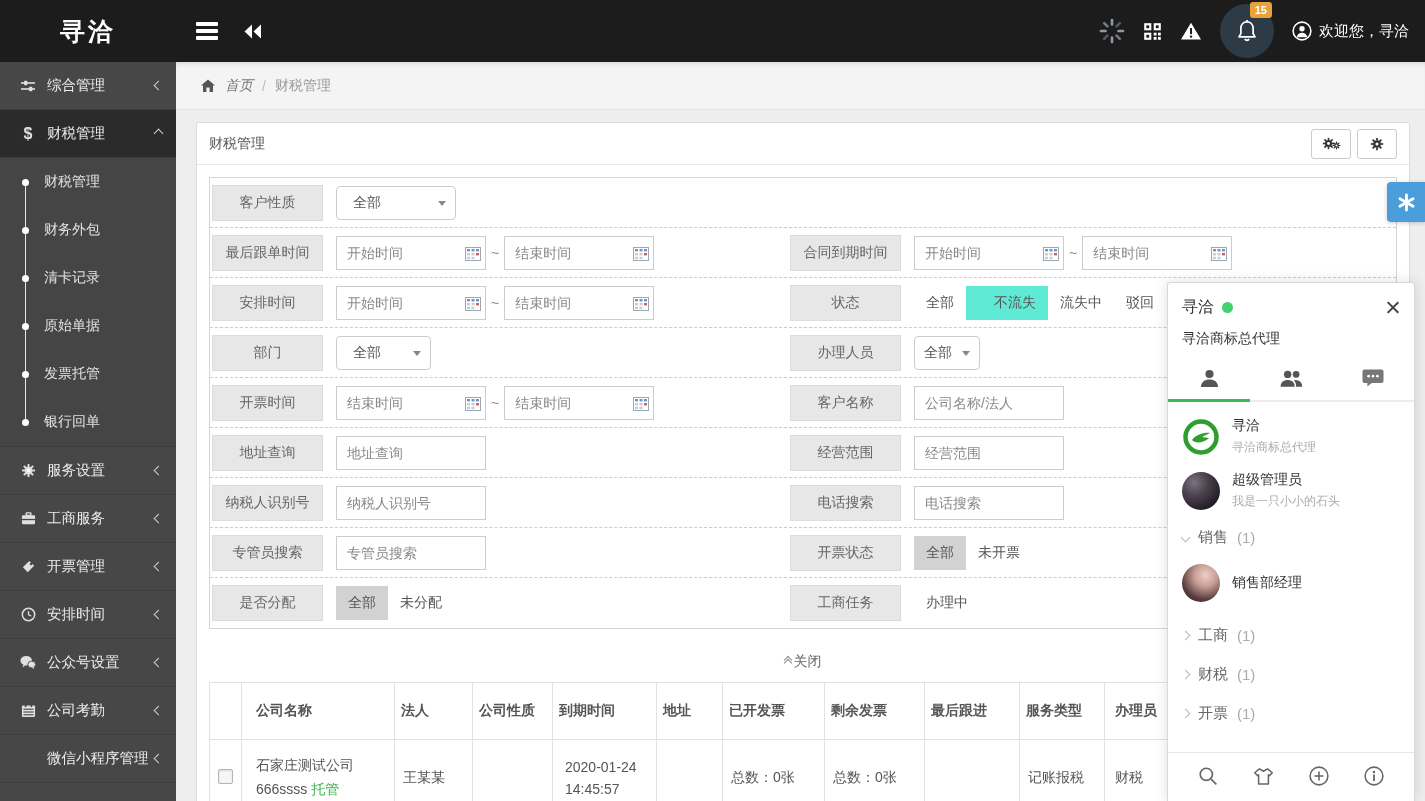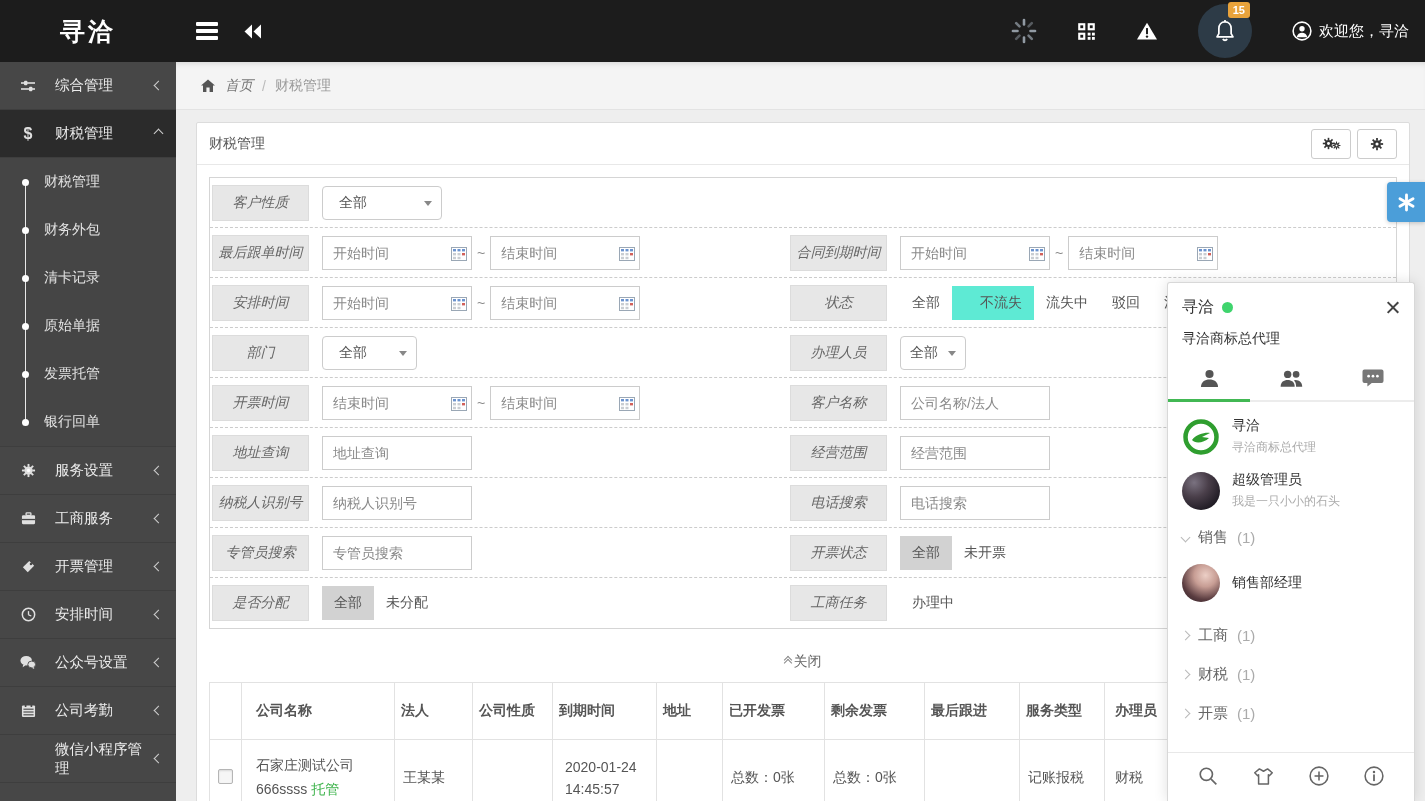--- a/index.html
+++ b/index.html
@@ -5,30 +5,30 @@
   * { box-sizing:border-box; margin:0; padding:0; }
   html,body { width:1425px; height:801px; overflow:hidden; }
   body { font-family:"Liberation Sans","DejaVu Sans",sans-serif; background:#eeeeee; position:relative; color:#555; }
 
   
   .topbar { position:absolute; top:0; left:0; right:0; height:62px; background:#1c1c1c; display:flex; align-items:center; z-index:50; }
   .logo-area { width:176px; text-align:center; color:#fff; font-size:25px; font-weight:bold; letter-spacing:3px; }
   .tb-left { display:flex; align-items:center; gap:26px; margin-left:20px; }
   .hamburger { display:inline-block; cursor:pointer; }
   .hamburger i { display:block; width:22px; height:4px; background:#fff; border-radius:1px; margin:3px 0; }
-  .tb-right { margin-left:auto; display:flex; align-items:center; gap:40px; padding-right:16px; }
+  .tb-right { margin-left:auto; display:flex; align-items:center; gap:18px; padding-right:16px; }
   .bell-wrap { width:54px; height:54px; border-radius:50%; background:#2d3b47; display:flex; align-items:center; justify-content:center; position:relative; cursor:pointer; }
   .badge { position:absolute; top:-2px; right:2px; background:#e9a33b; color:#fff; font-size:11px; font-weight:bold; padding:2px 5px; border-radius:3px; }
   .welcome { display:flex; align-items:center; gap:7px; color:#fff; font-size:15px; cursor:pointer; }
 
   
   .sidebar { position:absolute; top:62px; left:0; width:176px; bottom:0; background:#474747; z-index:40; }
   .side-item { height:48px; display:flex; align-items:center; padding:0 14px 0 16px; color:#ececec; font-size:14.5px; border-bottom:1px solid #3e3e3e; cursor:pointer; }
   .side-item .s-icon { width:24px; display:flex; justify-content:center; color:#e0e0e0; }
-  .side-item .s-label { flex:1; margin-left:15px; }
+  .side-item .s-label { flex:1; margin-left:7px; }
   .side-item.active { background:#2b2b2b; }
   .chev { display:inline-block; width:7px; height:7px; border-right:1.6px solid #cfcfcf; border-bottom:1.6px solid #cfcfcf; }
   .chev-left { transform:rotate(135deg); }
   .chev-up { transform:rotate(-135deg); }
   .chev-down { transform:rotate(45deg); }
   .chev-right { transform:rotate(-45deg); }
   .sub-menu { background:#454545; position:relative; border-bottom:1px solid #3e3e3e; }
   .sub-menu .rail { position:absolute; left:25px; top:24px; bottom:24px; width:1px; background:#e8e8e8; }
   .sub-item { height:48px; display:flex; align-items:center; padding-left:44px; color:#e3e3e3; font-size:14px; position:relative; cursor:pointer; }
   .sub-item .dot { position:absolute; left:22px; width:7px; height:7px; border-radius:50%; background:#fff; }
@@ -46,21 +46,21 @@
   .tools { margin-left:auto; display:flex; gap:6px; }
   .tool-btn { width:40px; height:30px; border:1px solid #ccc; border-radius:3px; background:#fff; display:flex; align-items:center; justify-content:center; cursor:pointer; color:#333; }
 
   
   .filterbox { margin:12px; border:1px solid #d5d5d5; }
   .frow { display:flex; align-items:center; height:50px; border-bottom:1px dashed #ccc; padding:0 2px; }
   .frow:last-child { border-bottom:none; }
   .fcol { display:flex; align-items:center; }
   .fcol.lft { width:578px; flex-shrink:0; }
   .fcol.rgt { flex:1; }
-  .flabel { width:97px; height:36px; background:#e7e7e7; border:1px solid #dcdcdc; color:#666; font-size:14px; display:flex; align-items:center; justify-content:center; margin-right:13px; flex-shrink:0;font-style:italic; }
+  .flabel { width:111px; height:36px; background:#e7e7e7; border:1px solid #dcdcdc; color:#666; font-size:14px; display:flex; align-items:center; justify-content:center; margin-right:13px; flex-shrink:0; }
   .fsel { position:relative; height:34px; border:1px solid #ccc; border-radius:4px; background:#fff; display:flex; align-items:center; padding:0 24px 0 16px; font-size:14px; color:#555; cursor:pointer; }
   .fsel .tri { position:absolute; right:9px; top:14px; width:0; height:0; border-left:4px solid transparent; border-right:4px solid transparent; border-top:5px solid #888; }
   .w120 { width:120px; } .w95 { width:95px; } .w66 { width:66px; }
   .fdate,.ftext { position:relative; width:150px; height:34px; border:1px solid #ccc; background:#fff; display:flex; align-items:center; }
   .fdate input,.ftext input { border:0; outline:0; width:100%; height:100%; padding:0 24px 0 10px; font-size:14px; color:#555; font-family:inherit; background:transparent; }
   .ftext input { padding-right:10px; }
   .fdate input::placeholder,.ftext input::placeholder { color:#8a8a8a; opacity:1; }
   .cal-icon { position:absolute; right:4px; top:10px; line-height:0; cursor:pointer; }
   .tilde { margin:0 5px; color:#888; font-size:14px; }
   .opts { display:flex; align-items:center; }

